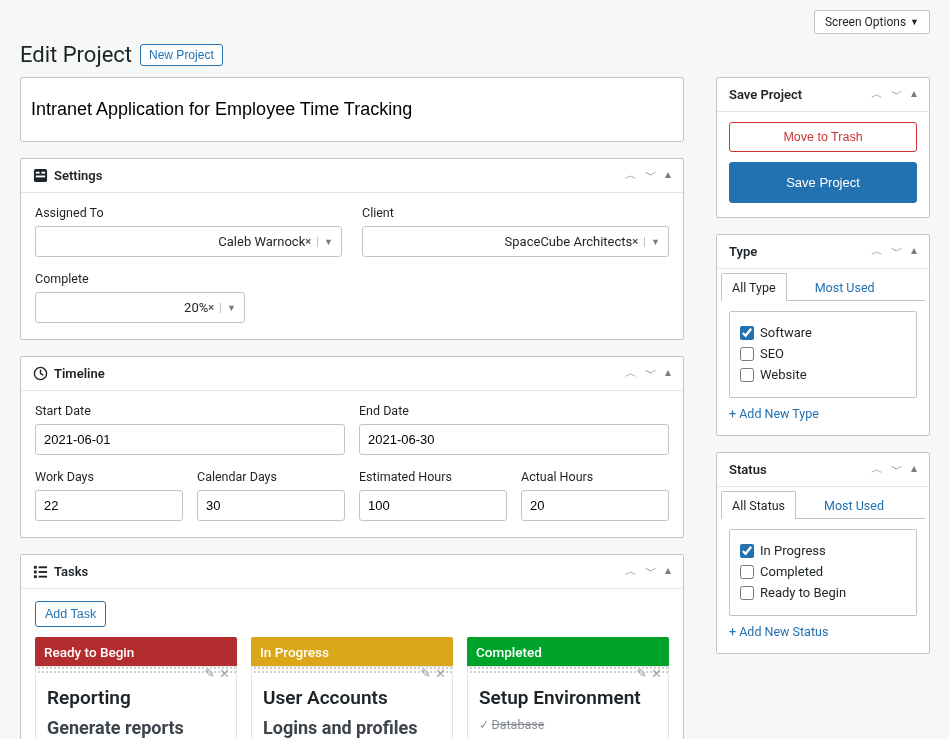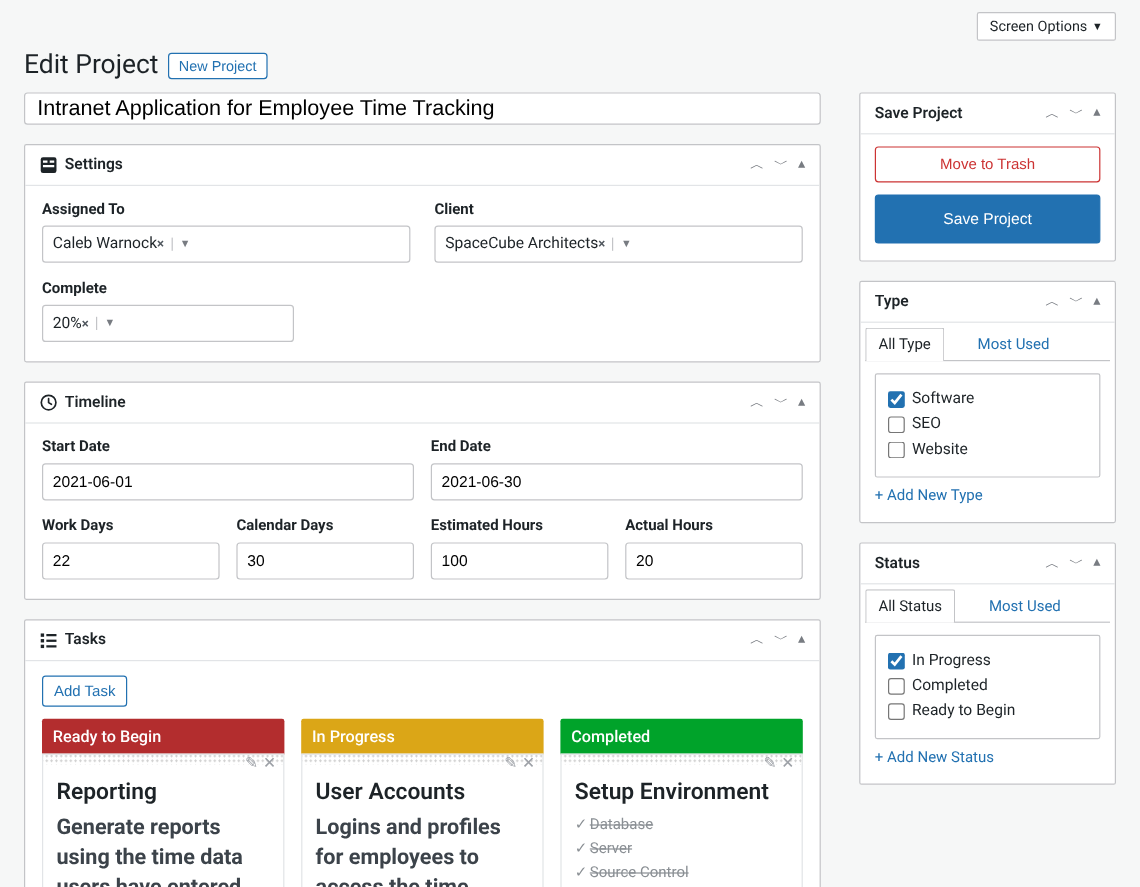--- a/index.html
+++ b/index.html
@@ -5,34 +5,34 @@
 * { box-sizing: border-box; margin: 0; padding: 0; }
 body { font-family: -apple-system, BlinkMacSystemFont, "Segoe UI", Roboto, sans-serif; font-size: 13px; color: #1d2327; background: #f6f7f7; padding: 10px 20px 20px 20px; }
 .top-bar { display: flex; justify-content: flex-end; margin-bottom: 8px; }
 .screen-options { border: 1px solid #c3c4c7; background: #fff; padding: 4px 10px; font-size: 12px; cursor: pointer; border-radius: 2px; display:flex; align-items:center; gap:4px;}
 .header-row { display: flex; align-items: center; gap: 8px; margin-bottom: 10px; }
 .page-title { font-size: 22px; font-weight: 400; }
 .new-btn { border: 1px solid #2271b1; color: #2271b1; background: #fff; padding: 3px 8px; font-size: 12px; border-radius: 3px; cursor: pointer; }
 .columns { display: flex; gap: 20px; align-items: flex-start; }
 .main-col { flex: 1; min-width: 0; }
 .side-col { width: 226px; flex-shrink: 0; padding-left: 12px; }
-.title-input { width: 100%; font-size: 18px; padding: 2px 10px; border: 1px solid #c3c4c7; border-radius: 3px; background: #fff; margin-bottom: 16px; }
+.title-input { width: 100%; font-size: 18px; padding: 21px 10px; border: 1px solid #c3c4c7; border-radius: 3px; background: #fff; margin-bottom: 16px; }
 .postbox { background: #fff; border: 1px solid #c3c4c7; border-radius: 2px; margin-bottom: 16px; }
 .postbox-header { display: flex; align-items: center; justify-content: space-between; padding: 8px 12px; border-bottom: 1px solid #e2e4e7; }
 .postbox-title { font-size: 13px; font-weight: 600; display: flex; align-items: center; gap: 6px; }
 .postbox-hdr-icon { width:15px; height:15px; display:inline-flex; align-items:center; justify-content:center; }
 .postbox-handles { display: flex; gap: 8px; color: #787c82; }
 .postbox-handles span { cursor: pointer; font-size: 12px; }
 .postbox-body { padding: 12px 14px 16px 14px; }
 .side-col .postbox-body { padding: 10px 12px 14px 12px; }
 .field-row { display: flex; gap: 20px; margin-bottom: 14px; }
 .field-row:last-child { margin-bottom: 0; }
 .field { flex: 1; }
-.field-label { font-weight: 700; font-size: 12.5px; margin-bottom: 6px; display: block; }
-.select2 { display: flex; align-items: center; justify-content: flex-start; border: 1px solid #c3c4c7; border-radius: 3px; padding: 7px 8px; background: #fff; font-size: 13px; }
+.field-label { font-weight: 400; font-size: 12.5px; margin-bottom: 6px; display: block; }
+.select2 { display: flex; align-items: center; justify-content: flex-end; border: 1px solid #c3c4c7; border-radius: 3px; padding: 7px 8px; background: #fff; font-size: 13px; }
 .select2-ctl { display:flex; align-items:center; gap:4px; color:#50575e; font-size:11px;}
 .clear-x { cursor:pointer; font-weight:700; }
 .caret { font-size:9px; color:#787c82; margin-left:2px; border-left:1px solid #c3c4c7; padding-left:6px;}
 .text-input { width: 100%; border: 1px solid #c3c4c7; border-radius: 3px; padding: 7px 8px; font-size: 13px; background: #fff; }
 .four-cols { display: grid; grid-template-columns: repeat(4,1fr); gap: 14px; }
 .two-cols { display: grid; grid-template-columns: repeat(2,1fr); gap: 14px; margin-bottom:14px;}
 .add-task { border: 1px solid #2271b1; color: #2271b1; background: #fff; padding: 5px 9px; font-size: 12.5px; border-radius: 3px; cursor: pointer; margin-bottom: 10px; }
 .kanban { display: grid; grid-template-columns: repeat(3, 1fr); gap: 14px; }
 .kanban-col { }
 .kanban-hdr { color: #fff; padding: 7px 9px; font-size: 13.5px; font-weight: 500; border-radius: 2px 2px 0 0;}

